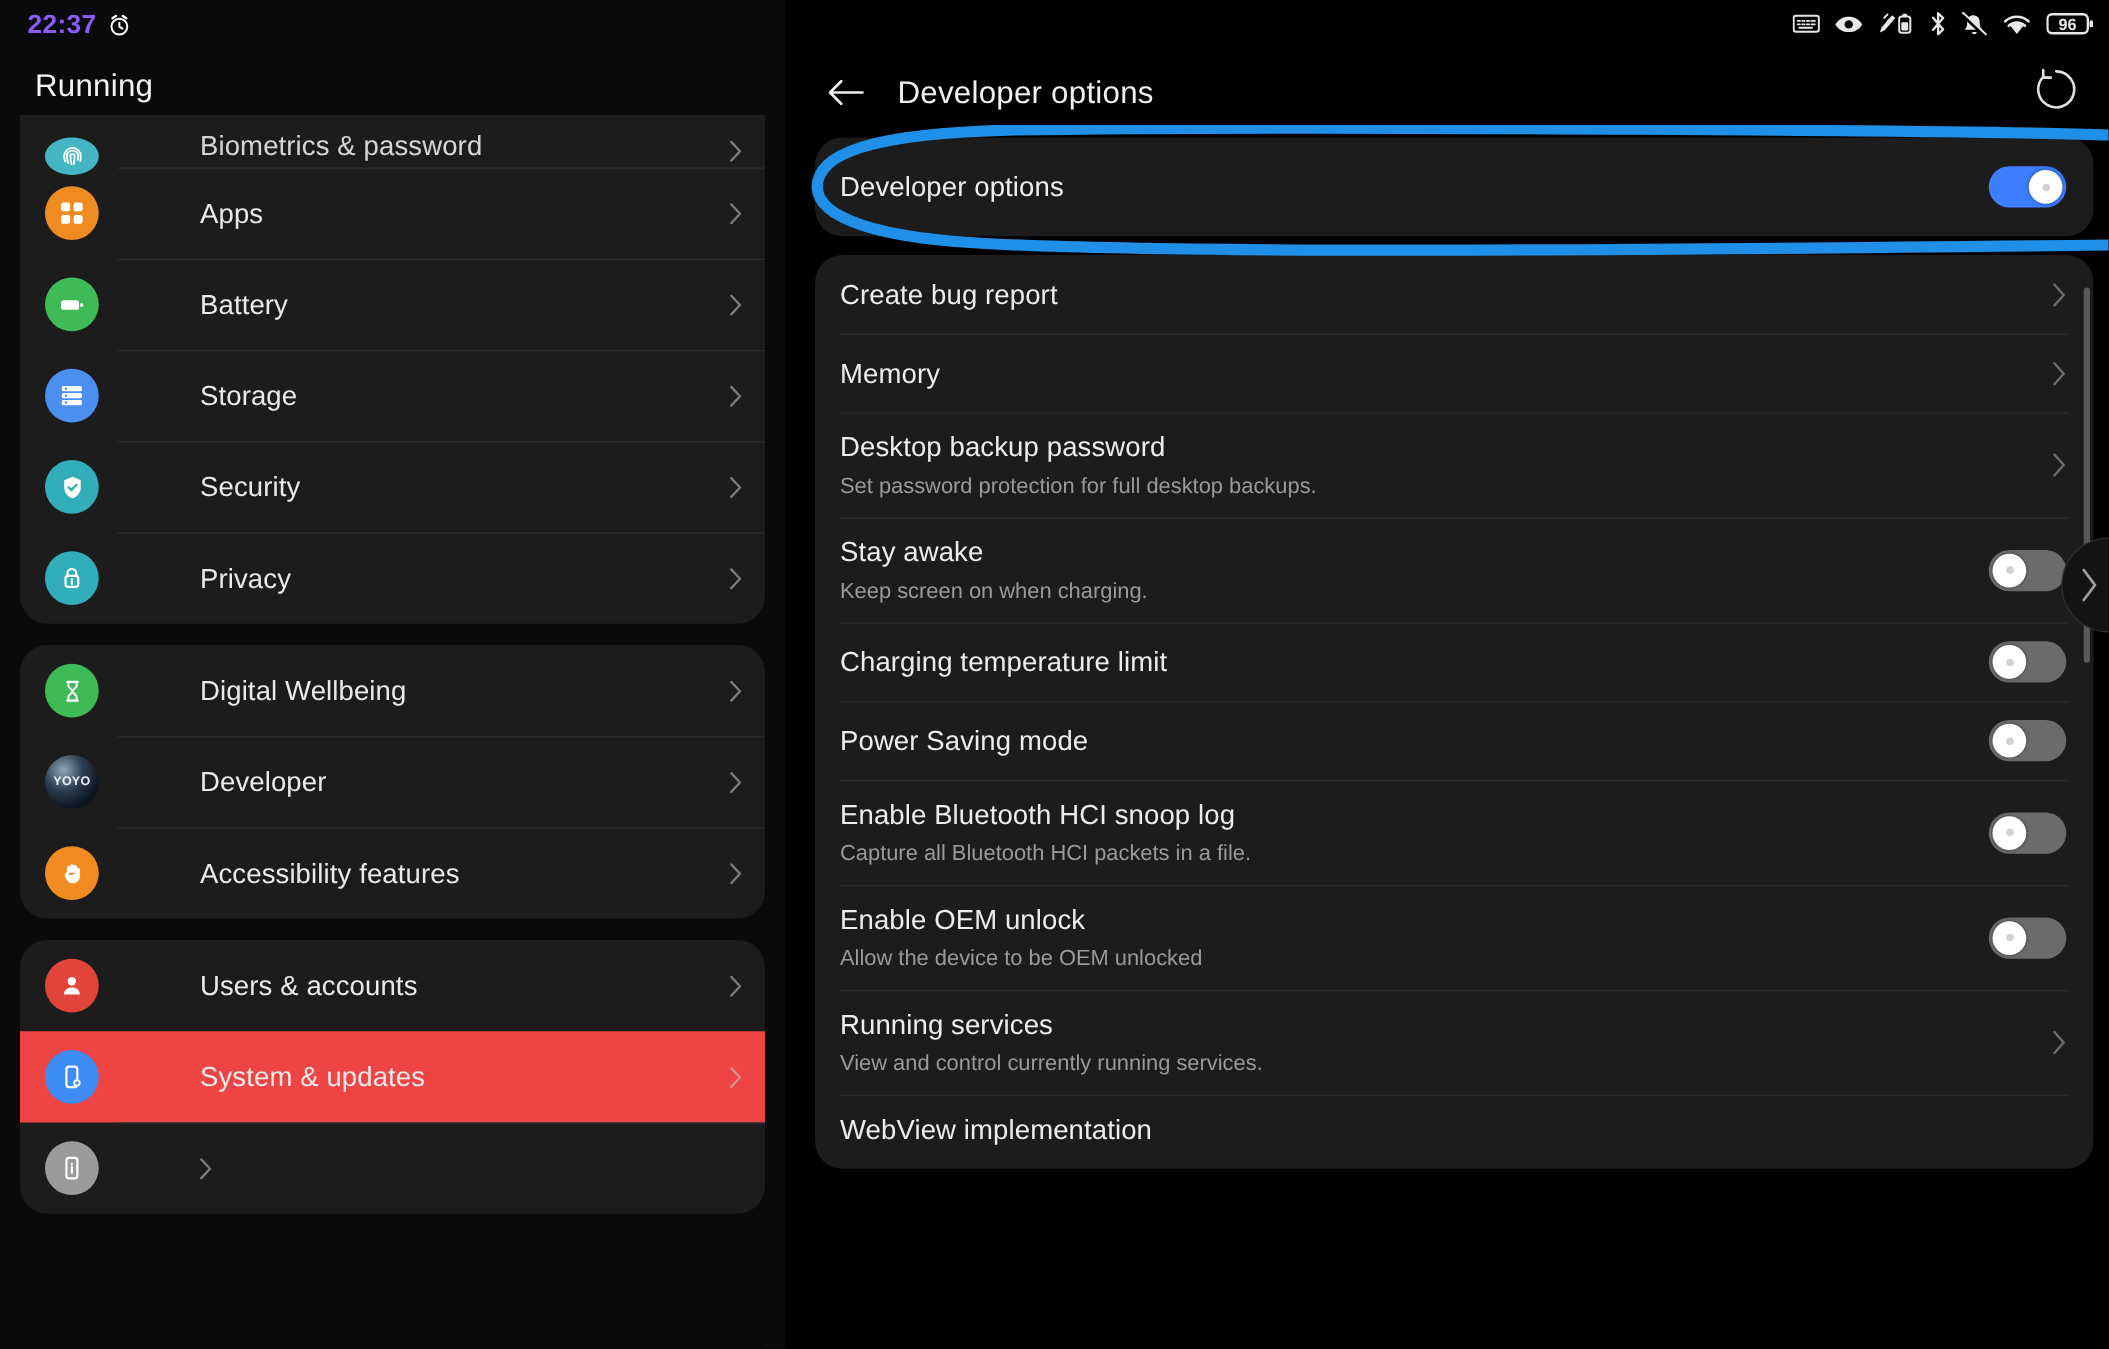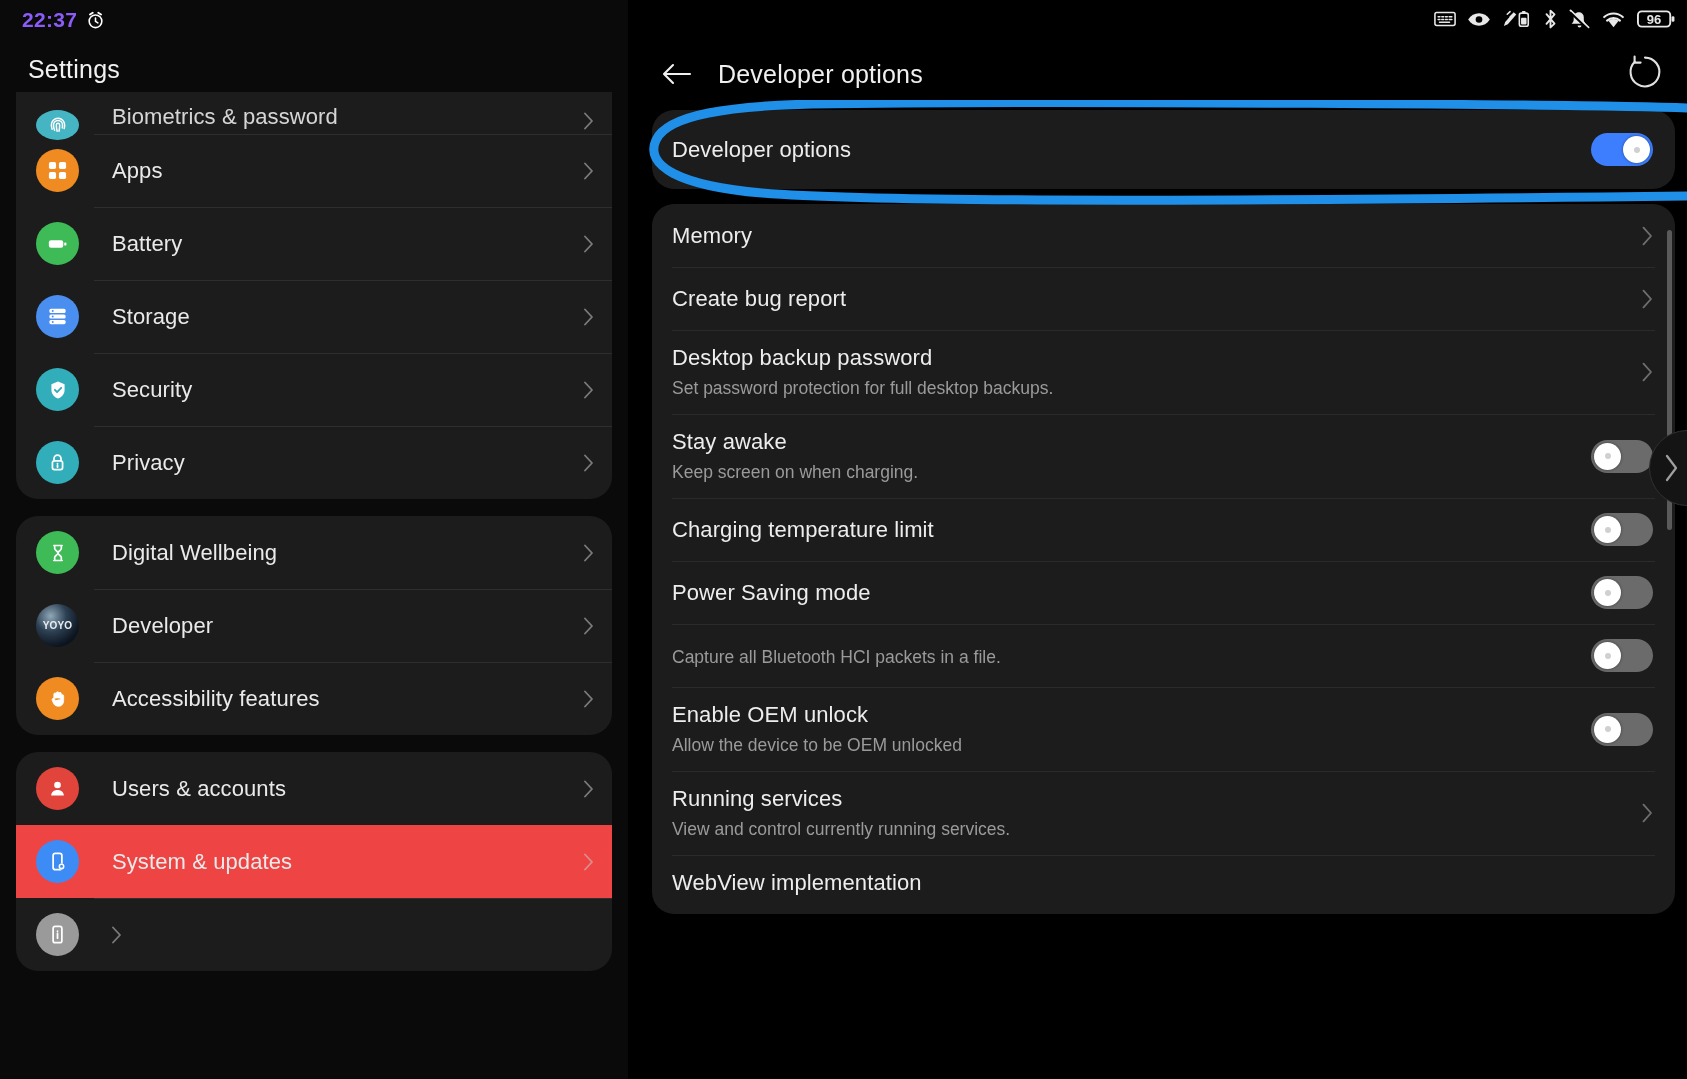--- a/index.html
+++ b/index.html
@@ -33,21 +33,21 @@
     position: absolute; left: 0; top: 92px; width: 628px; height: 987px;
     padding: 0 16px 0 16px;
   }
   .side-group {
     background: #1c1c1c; border-radius: 22px; overflow: hidden;
     margin-bottom: 17px;
   }
   .side-group.clipped-top { border-top-left-radius: 0; border-top-right-radius: 0; }
   .side-item {
     position: relative; display: flex; align-items: center;
-    height: 73px; padding: 0 18px 0 20px; cursor: default;
+    height: 73px; padding: 0 18px 0 20px; cursor: default; gap: 48px;
   }
   .side-item.selected { background: #ef4444; }
   .side-item + .side-item::before {
     content: ""; position: absolute; left: 78px; right: 0; top: 0;
     height: 1px; background: #2e2e2e;
   }
   .side-item.selected::before { background: transparent !important; }
   .side-ic {
     width: 43px; height: 43px; border-radius: 50%;
     display: flex; align-items: center; justify-content: center;
@@ -160,21 +160,21 @@
       <span>22:37</span>
       <span class="sb-glyph">
         <svg width="19" height="19" viewBox="0 0 24 24">
           <circle cx="12" cy="13" r="8" fill="none" stroke="#fff" stroke-width="2"></circle>
           <path d="M12 9v4l3 2" fill="none" stroke="#fff" stroke-width="2" stroke-linecap="round"></path>
           <path d="M5 4.5 L8.5 2.2 M19 4.5 L15.5 2.2" stroke="#fff" stroke-width="2.4" stroke-linecap="round"></path>
         </svg>
       </span>
     </div>
 
-    <div id="settings-title">Settings</div>
+    <div id="settings-title">Running</div>
 
     <div id="sidebar-scroll">
 
       <div class="side-group clipped-top">
         <div class="side-item" style="height:42px;align-items:flex-end;padding-bottom:4px;">
           <div class="side-ic" style="background:#45b5c4;height:30px;margin-bottom:-10px;">
             <svg width="20" height="20" viewBox="0 0 24 24">
                 <path d="M12 4c4.4 0 8 3.6 8 8 0 1.5-.2 3-.6 4.3M5 17c-.6-1.6-1-3.3-1-5 0-4.4 3.6-8 8-8 1.5 0 2.9.4 4.1 1.1" fill="none" stroke="#fff" stroke-width="1.8" stroke-linecap="round"></path>
                 <path d="M8 18.5c-.9-1.9-1.4-4-1.4-6.5 0-3 2.4-5.4 5.4-5.4s5.4 2.4 5.4 5.4c0 1.2-.1 2.4-.3 3.5" fill="none" stroke="#fff" stroke-width="1.8" stroke-linecap="round"></path>
                 <path d="M11 19.5c-.6-2-1-4.6-1-7.5 0-1.1.9-2 2-2s2 .9 2 2c0 3-.3 5.6-.8 7.5" fill="none" stroke="#fff" stroke-width="1.8" stroke-linecap="round"></path>
@@ -443,32 +443,32 @@
                 <div class="knob"></div>
               </div>
           </div>
         </div>
       </div>
 
       <div class="card">
 
         <div class="row">
           <div class="row-texts">
-            <div class="row-title">Memory</div>
+            <div class="row-title">Create bug report</div>
           </div>
           <div class="row-right">
             <span class="row-chev"><svg width="11" height="20" viewBox="0 0 11 20">
                   <path d="M1.5 1.6 L9 10 L1.5 18.4" fill="none" stroke="#c0c0c0" stroke-width="1.8" stroke-linecap="round" stroke-linejoin="round"></path>
                 </svg></span>
           </div>
         </div>
 
         <div class="row">
           <div class="row-texts">
-            <div class="row-title">Create bug report</div>
+            <div class="row-title">Memory</div>
           </div>
           <div class="row-right">
             <span class="row-chev"><svg width="11" height="20" viewBox="0 0 11 20">
                   <path d="M1.5 1.6 L9 10 L1.5 18.4" fill="none" stroke="#c0c0c0" stroke-width="1.8" stroke-linecap="round" stroke-linejoin="round"></path>
                 </svg></span>
           </div>
         </div>
 
 
         <div class="row">
@@ -512,20 +512,21 @@
           </div>
           <div class="row-right">
             <div class="toggle off">
                 <div class="knob"></div>
               </div>
           </div>
         </div>
 
         <div class="row">
           <div class="row-texts">
+            <div class="row-title">Enable Bluetooth HCI snoop log</div>
             <div class="row-sub">Capture all Bluetooth HCI packets in a file.</div>
           </div>
           <div class="row-right">
             <div class="toggle off">
                 <div class="knob"></div>
               </div>
           </div>
         </div>
 
         <div class="row">

